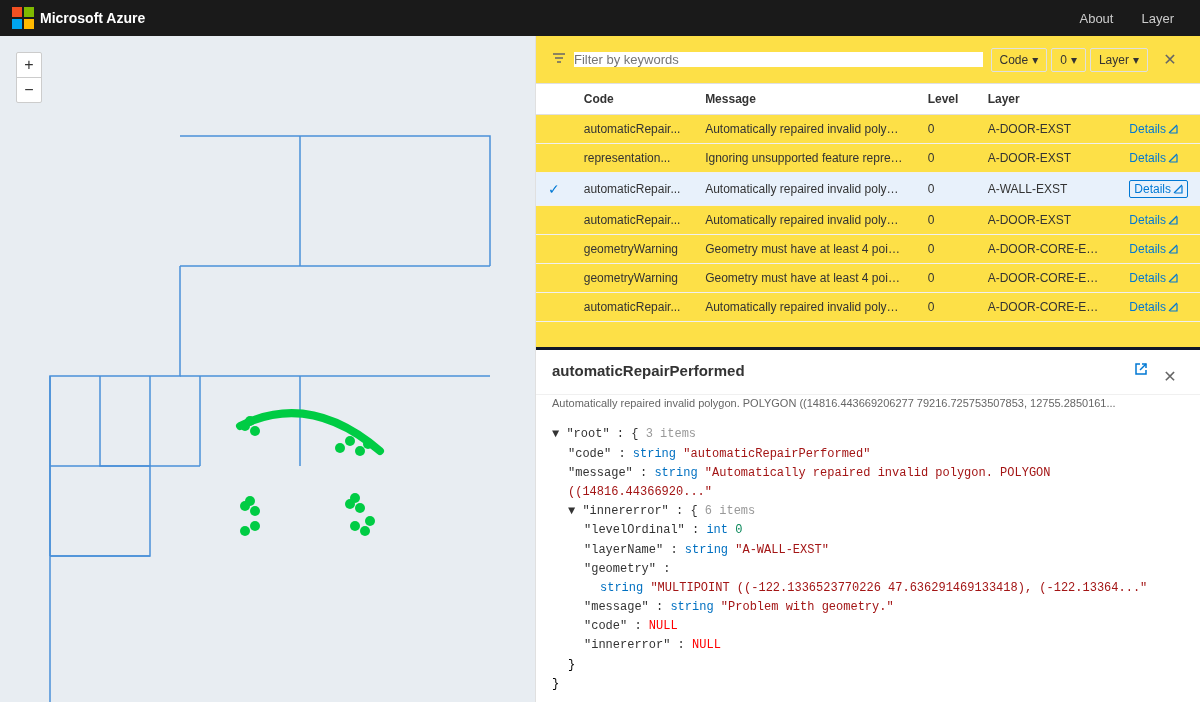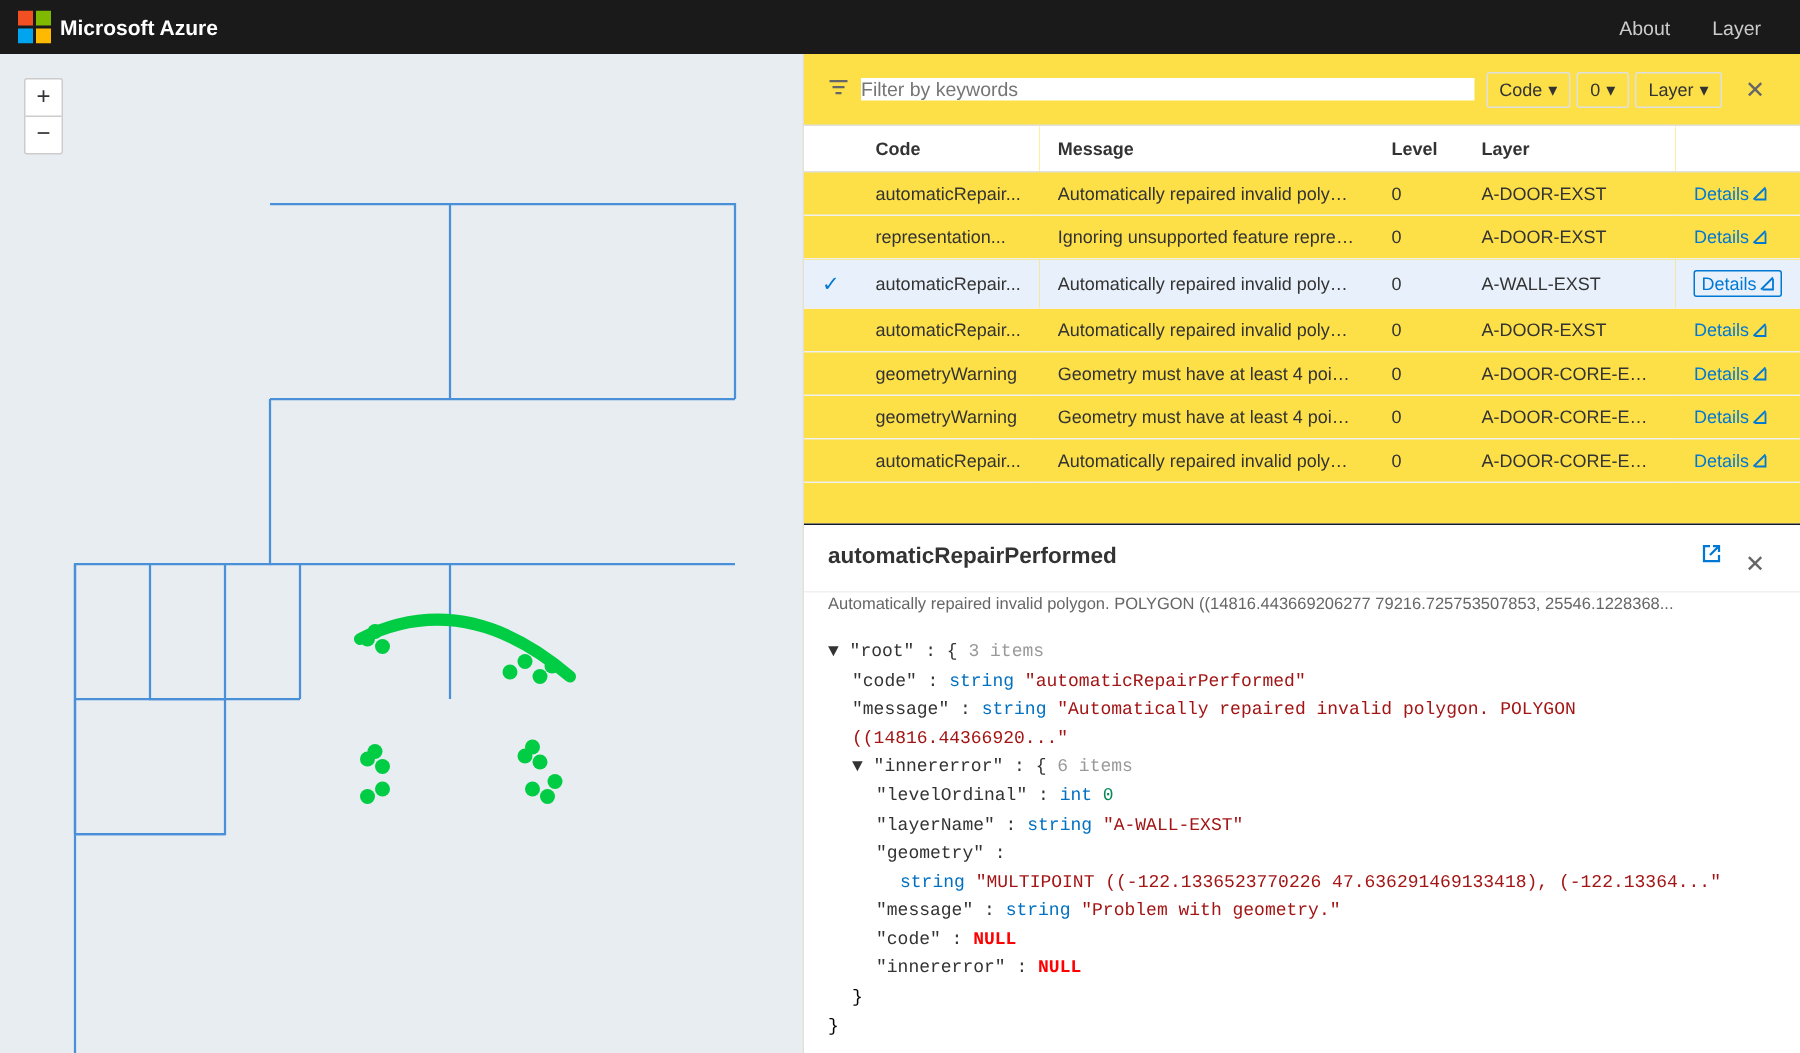--- a/index.html
+++ b/index.html
@@ -196,21 +196,21 @@
     .details-link-selected {
       border: 1px solid #0078d4;
       padding: 1px 4px;
       border-radius: 2px;
     }
 
     
     .detail-panel {
       flex: 0 0 auto;
       min-height: 300px;
-      border-top: 1px solid #0f172a;
+      border-top: 3px solid #0f172a;
       background: #fff;
       display: flex;
       flex-direction: column;
     }
     .detail-header {
       display: flex;
       align-items: flex-start;
       padding: 12px 16px 4px 16px;
       border-bottom: 1px solid #f0f0f0;
       gap: 8px;
@@ -251,21 +251,21 @@
       font-size: 12px;
       line-height: 1.6;
       flex: 1;
     }
 
     
     .json-key { color: #333; }
     .json-string { color: #a31515; }
     .json-type { color: #0070c1; }
     .json-number { color: #09885a; }
-    .json-null { color: #ff0000; font-weight: bold; }
+    .json-null { color: #ff0000; font-weight: normal; }
     .json-arrow { color: #333; cursor: pointer; }
     .json-count { color: #999; }
     .json-indent { padding-left: 16px; }
     .json-indent2 { padding-left: 32px; }
     .json-indent3 { padding-left: 48px; }
     .json-line { display: block; }
   </style>
 </head>
 <body>
 
@@ -483,21 +483,21 @@
         <div class="detail-title">automaticRepairPerformed</div>
         <span class="detail-link-icon">
           <svg width="14" height="14" viewBox="0 0 14 14" fill="none">
             <path d="M6 2H2V12H12V8" stroke="#0078d4" stroke-width="1.5"></path>
             <path d="M8 2H12V6" stroke="#0078d4" stroke-width="1.5"></path>
             <line x1="12" y1="2" x2="6" y2="8" stroke="#0078d4" stroke-width="1.5"></line>
           </svg>
         </span>
         <div class="detail-close">✕</div>
       </div>
-      <div class="detail-subtitle">Automatically repaired invalid polygon. POLYGON ((14816.443669206277 79216.725753507853, 25546.1228368...</div>
+      <div class="detail-subtitle">Automatically repaired invalid polygon. POLYGON ((14816.443669206277 79216.725753507853, 12755.2850161...</div>
       <div class="detail-content">
         <span class="json-line">
           <span class="json-arrow">▼</span>
           <span class="json-key"> "root" : {</span>
           <span class="json-count"> 3 items</span>
         </span>
         <span class="json-line json-indent">
           <span class="json-key">"code" : </span><span class="json-type">string </span><span class="json-string">"automaticRepairPerformed"</span>
         </span>
         <span class="json-line json-indent">

